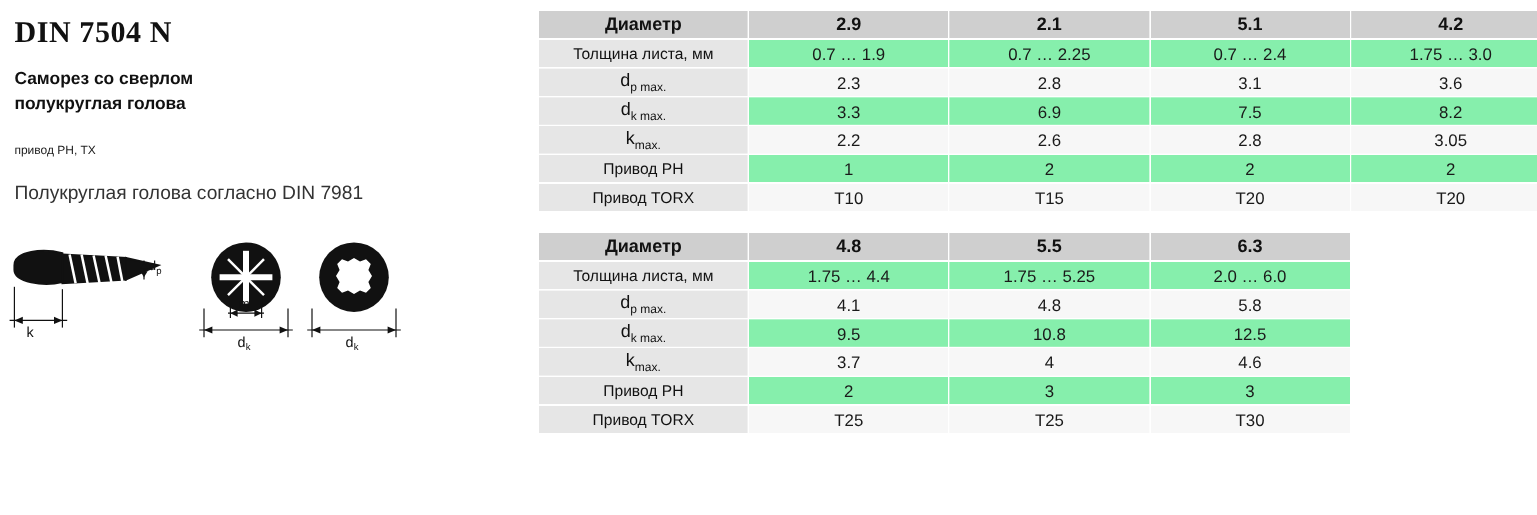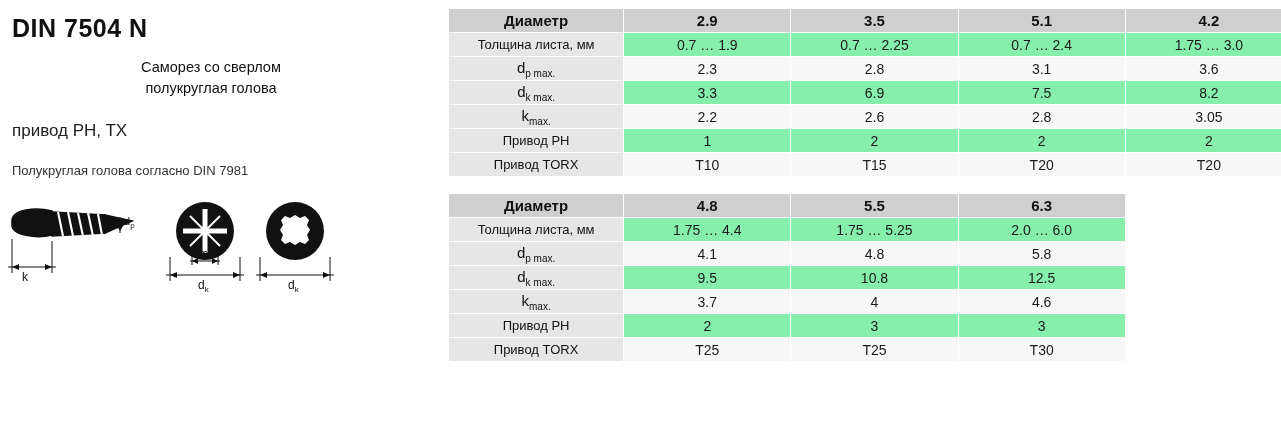--- a/index.html
+++ b/index.html
@@ -29,36 +29,36 @@
     height: 429px;
     padding: 12px 10px 0 10px;
     box-sizing: border-box;
   }
   .title {
     font-size: 25px;
     font-weight: bold;
     letter-spacing: 0.5px;
     color: #111;
     margin: 2px 0 14px 2px;
+    font-family: Liberation Serif, serif;
   }
   .subtitle {
     font-size: 14.5px;
-    font-weight: normal;
+    font-weight: bold;
     color: #111;
     line-height: 1.45;
     margin: 0 0 0 2px;
-    text-align: center;
   }
   .drive-line {
-    font-size: 17px;
+    font-size: 10px;
     color: #222;
     margin: 22px 0 0 2px;
   }
   .note-line {
-    font-size: 13px;
+    font-size: 16px;
     color: #333;
     margin: 22px 0 0 2px;
   }
 
   
   .drawings {
     position: absolute;
     left: 0;
     top: 195px;
     width: 420px;
@@ -212,21 +212,21 @@
         <col class="label-col">
           <col class="val-col">
           <col class="val-col">
           <col class="val-col">
           <col class="val-col">
       </colgroup>
       <tbody>
         <tr>
           <td class="hdr-label">Диаметр</td>
           <td class="hdr-val">2.9</td>
-          <td class="hdr-val">3.5</td>
+          <td class="hdr-val">2.1</td>
           <td class="hdr-val">5.1</td>
           <td class="hdr-val">4.2</td>
         </tr>
         <tr>
           <td class="row-label">Толщина листа, мм</td>
           <td class="cell-alt">0.7 … 1.9</td>
           <td class="cell-alt">0.7 … 2.25</td>
           <td class="cell-alt">0.7 … 2.4</td>
           <td class="cell-alt">1.75 … 3.0</td>
         </tr>

